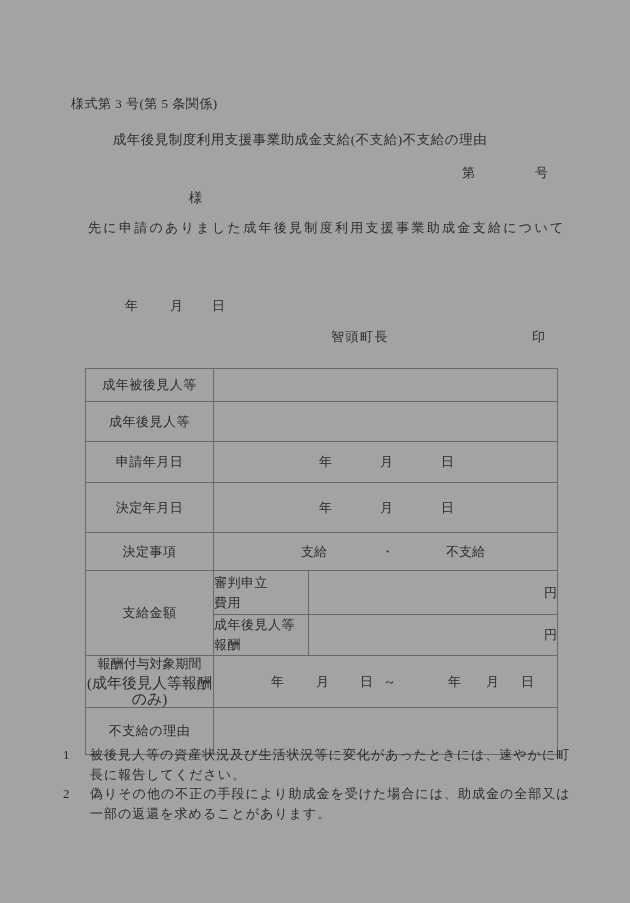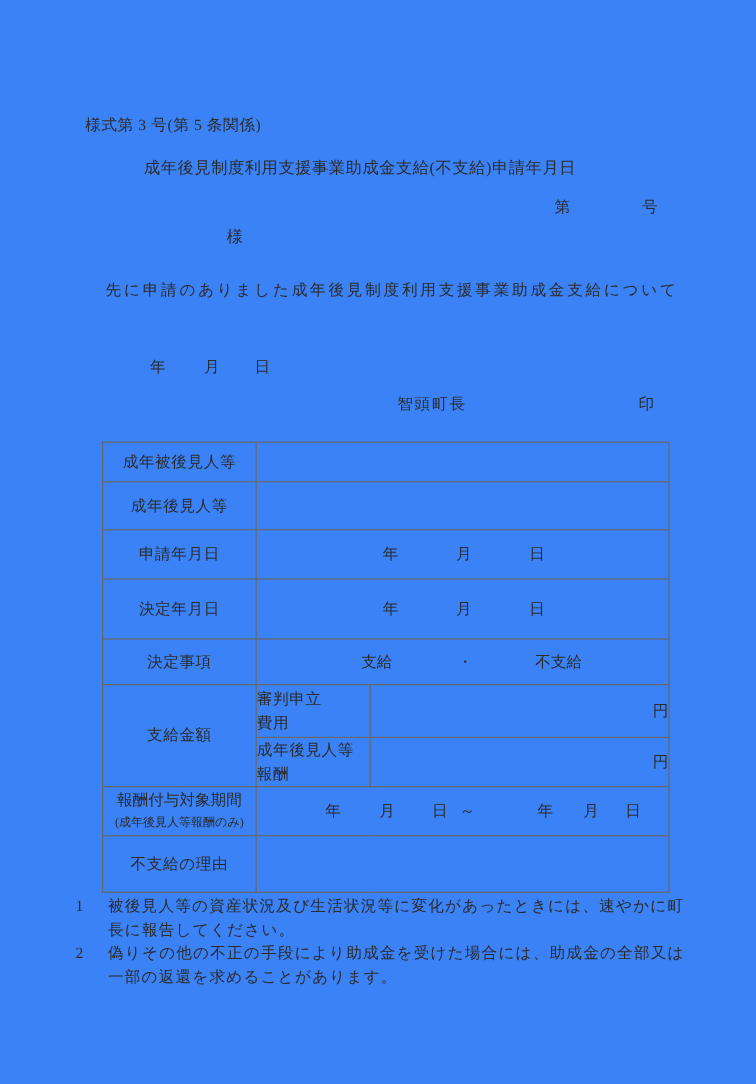--- a/index.html
+++ b/index.html
@@ -1,21 +1,21 @@
 <!DOCTYPE html>
 <html lang="ja"><head>
 <meta charset="utf-8">
 <style>
   html, body { margin: 0; padding: 0; background: #e8e8e8; }
   .page {
     position: relative;
     width: 630px;
     height: 903px;
     margin: 0 auto;
-    background: #3b82f6;
+    background: #a3a3a3;
     color: #2b2b2b;
     font-family: "Liberation Serif", "DejaVu Serif", serif;
     overflow: hidden;
   }
   .form-number {
     position: absolute; left: 71px; top: 95px;
     font-size: 13px; letter-spacing: 0.5px;
   }
   .doc-title {
     position: absolute; left: 0; top: 131px; width: 600px;
@@ -26,21 +26,21 @@
     font-size: 13px; display: flex; gap: 60px;
   }
   .addressee {
     position: absolute; left: 189px; top: 189px;
     font-size: 13.5px;
   }
   .body-text {
     position: absolute; left: 70px; top: 218px; width: 508px;
     font-size: 13px; line-height: 20.5px; letter-spacing: 2.3px;
   }
-  .body-text .indent { text-indent: 18px; margin-top: 14px; }
+  .body-text .indent { text-indent: 18px; }
   .issue-date {
     position: absolute; left: 125px; top: 297px;
     font-size: 13px; display: flex;
   }
   .issue-date .t2 { margin-left: 32px; }
   .issue-date .t3 { margin-left: 29px; }
   .mayor { position: absolute; left: 331px; top: 328px; font-size: 13px; letter-spacing: 1.5px; font-family: Liberation Mono, monospace; }
   .seal  { position: absolute; left: 532px; top: 328px; font-size: 13px; }
 
   table.main {
@@ -73,38 +73,38 @@
   .optline .no  { margin-left: 52px; }
   .periodline { display: flex; }
   .periodline .p1 { margin-left: 57px; }
   .periodline .p2 { margin-left: 32px; }
   .periodline .p3 { margin-left: 31px; }
   .periodline .p4 { margin-left: 10px; }
   .periodline .p5 { margin-left: 52px; }
   .periodline .p6 { margin-left: 25px; }
   .periodline .p7 { margin-left: 22px; }
   td.periodlbl { text-align: center; line-height: 16px; padding-top: 3px; }
-  td.periodlbl .note { display: block; font-size: 10px; letter-spacing: 0; margin-top: 3px; }
+  td.periodlbl .note { display: block; font-size: 15px; letter-spacing: 0; margin-top: 3px; }
 
   .notes {
     position: absolute; left: 63px; top: 745px; width: 510px;
     font-size: 13px; line-height: 19.5px; letter-spacing: 1px;
   }
   .note { display: flex; }
   .note-num { width: 27px; flex-shrink: 0; }
   .note-text { flex: 1; }
 </style>
 </head>
 <body>
 
 <div class="page">
 
   <div class="form-number">様式第 3 号(第 5 条関係)</div>
 
-  <div class="doc-title">成年後見制度利用支援事業助成金支給(不支給)申請年月日</div>
+  <div class="doc-title">成年後見制度利用支援事業助成金支給(不支給)不支給の理由</div>
 
   <div class="doc-number">
     <span>第</span>
     <span>号</span>
   </div>
 
   <div class="addressee">様</div>
 
   <div class="body-text">
     <div class="indent">先に申請のありました成年後見制度利用支援事業助成金支給について</div>

